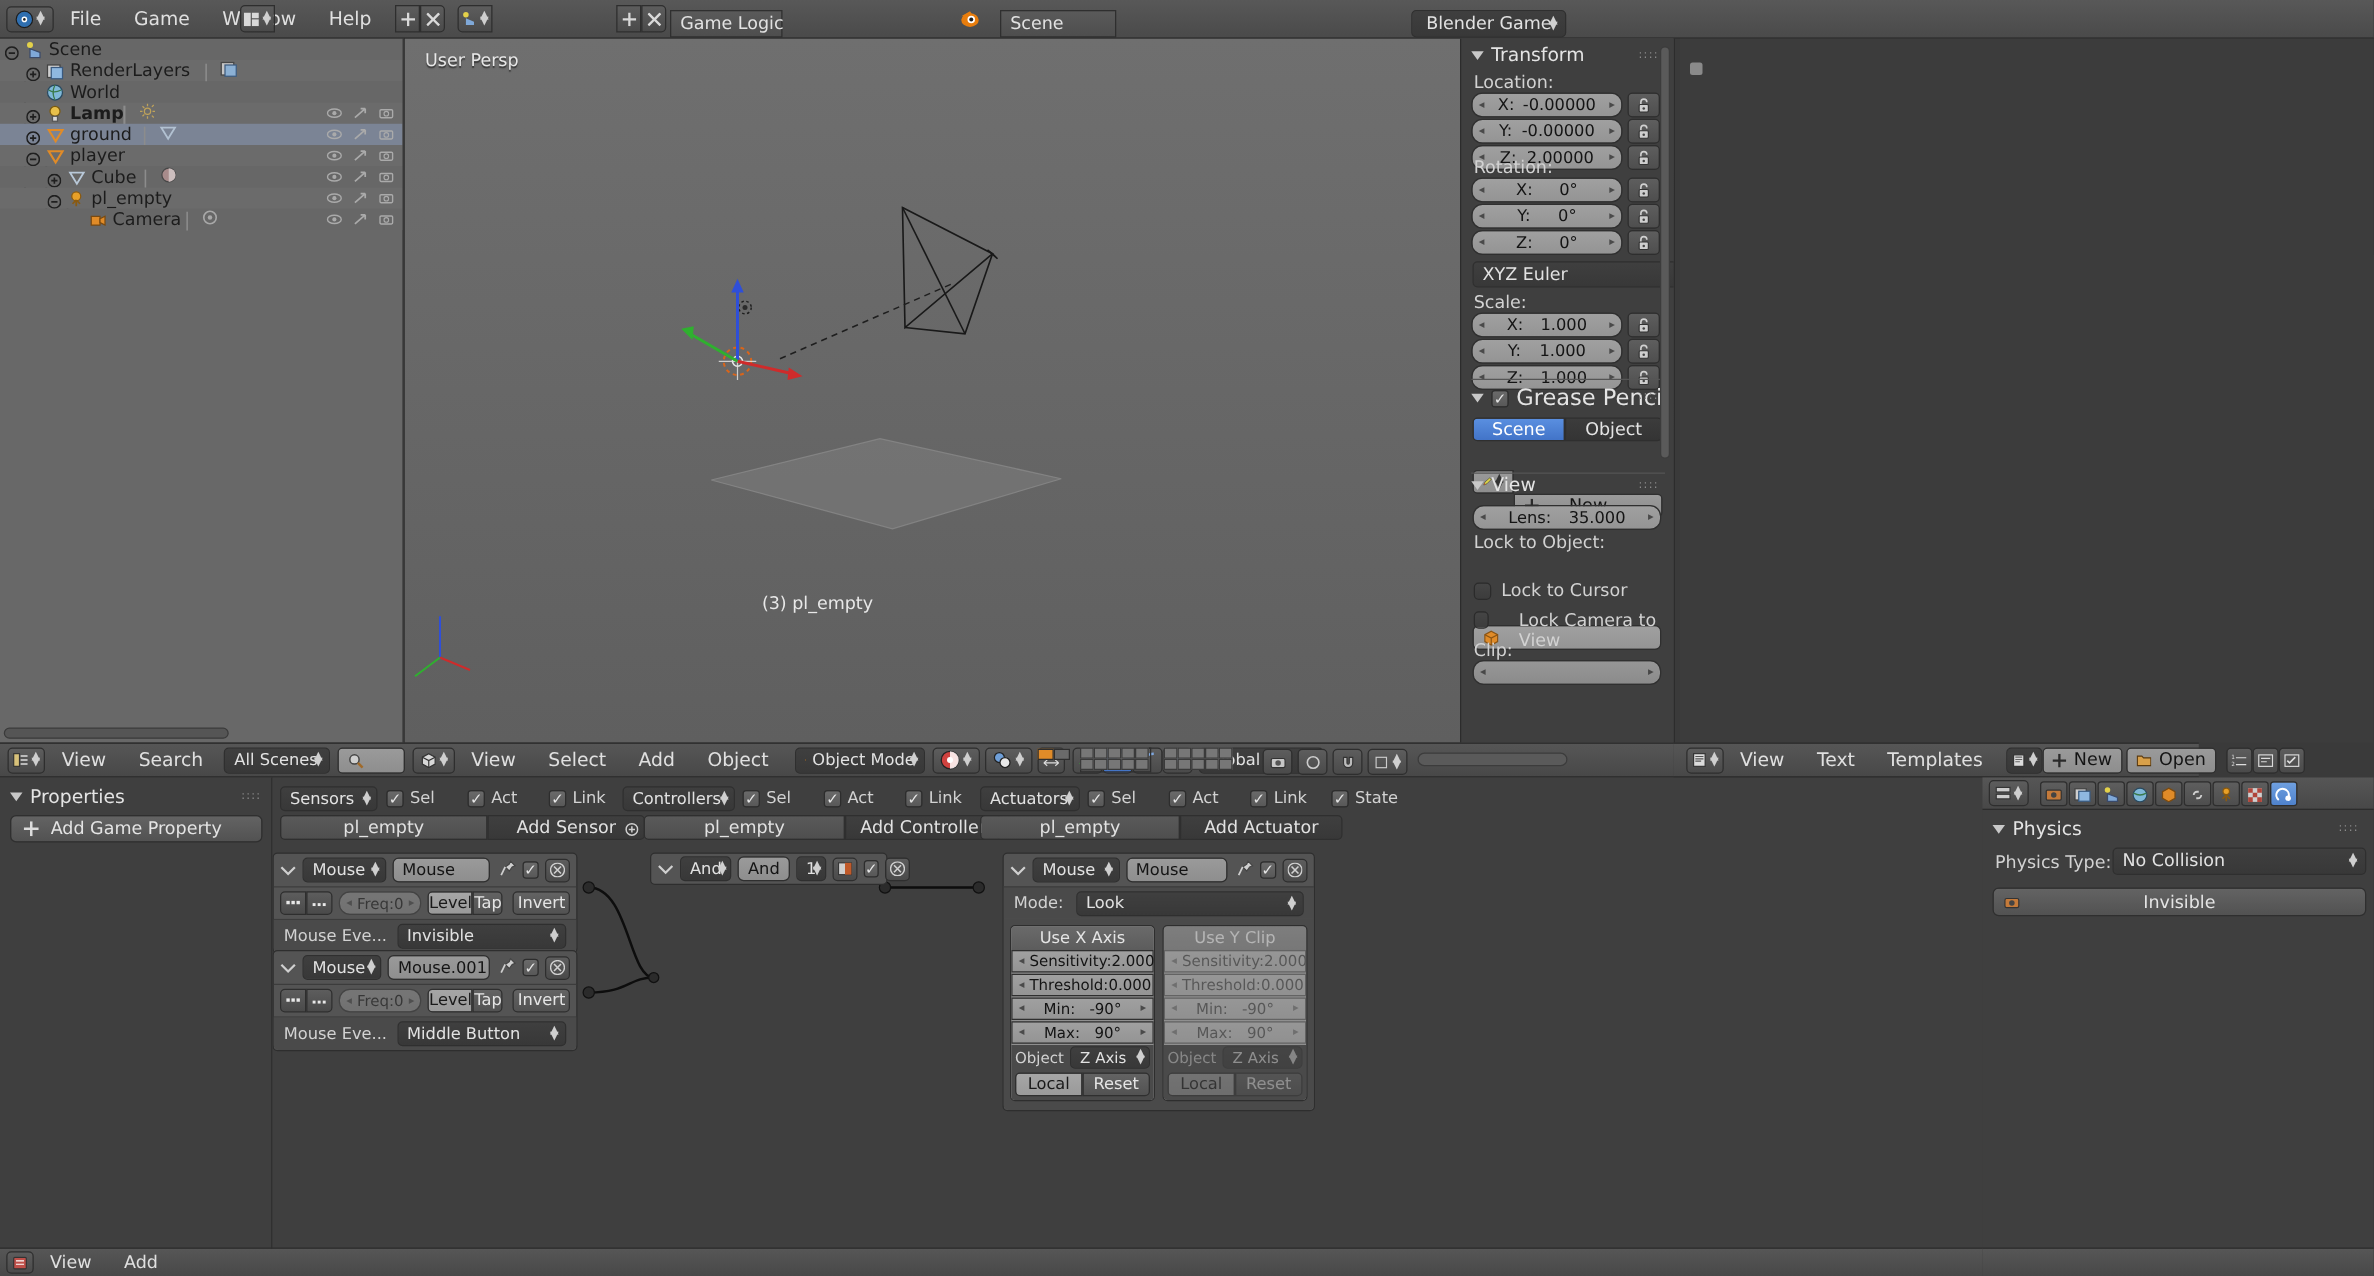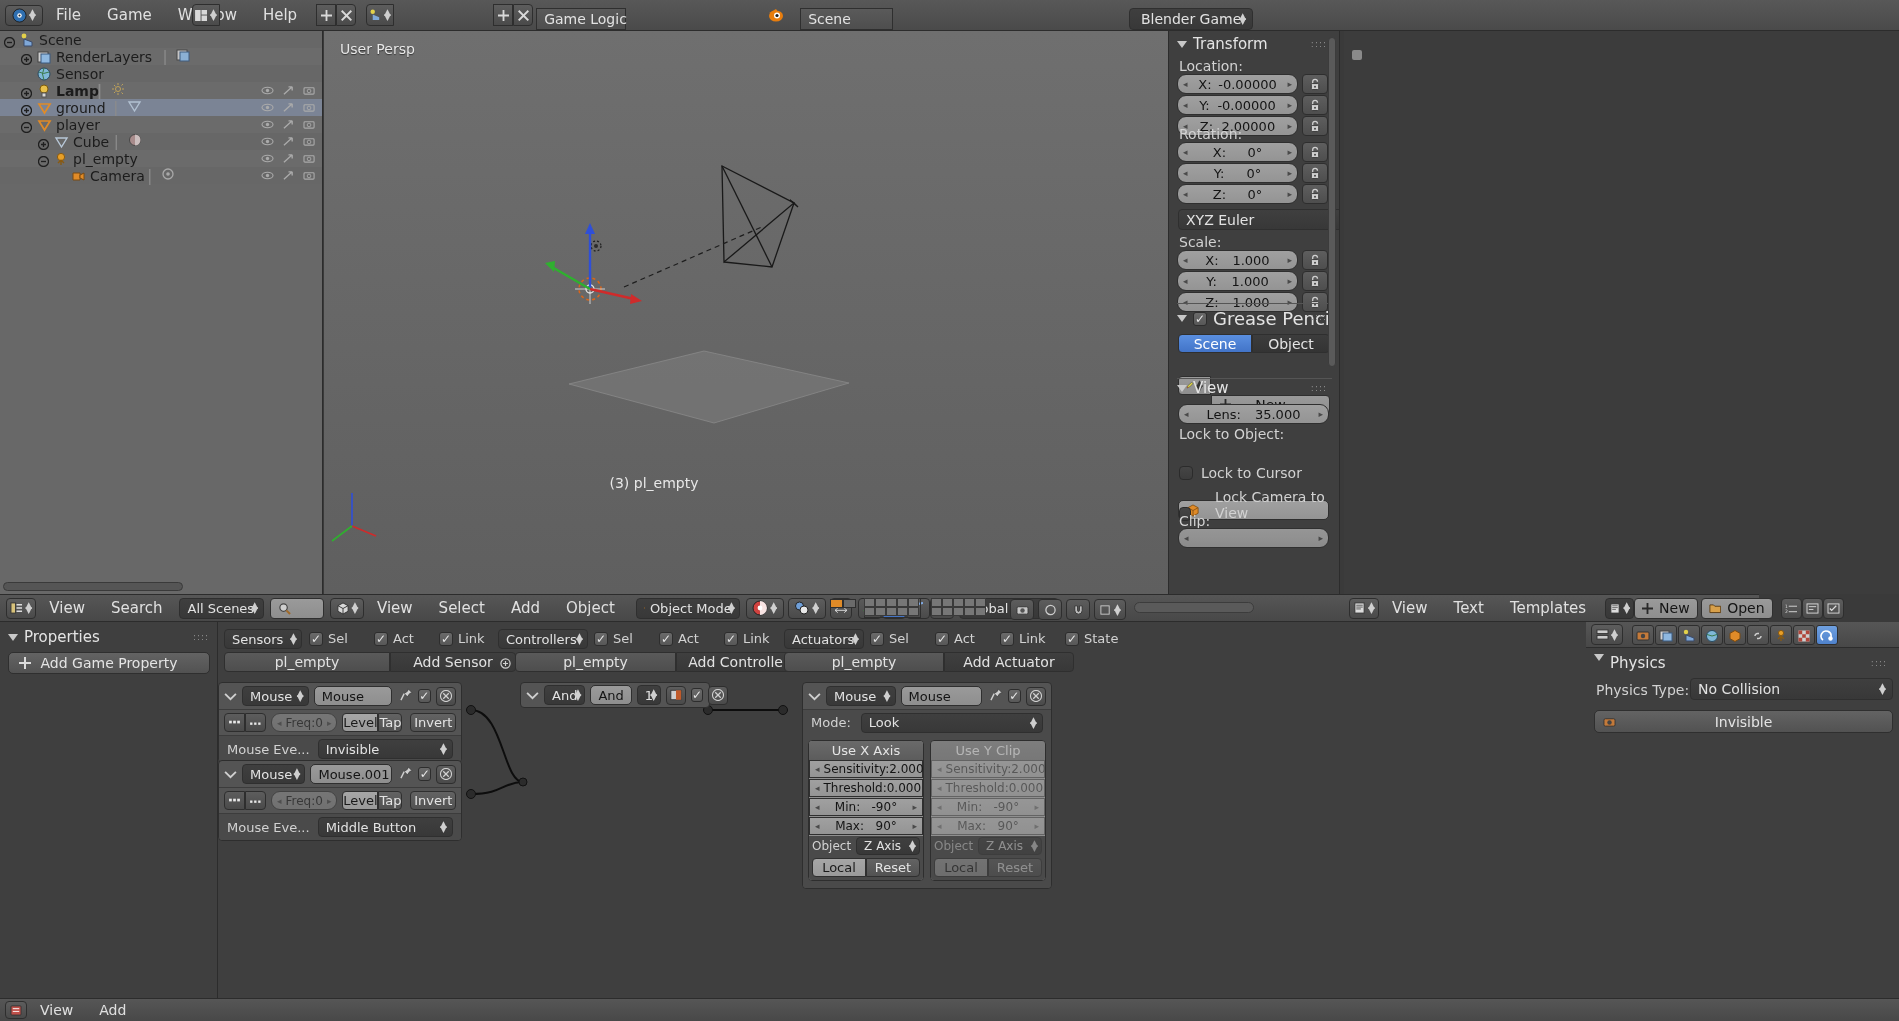--- a/index.html
+++ b/index.html
@@ -185,21 +185,21 @@
               <rect x="1" y="2" width="10" height="10" fill="#cfcfcf" stroke="#444"></rect>
               <rect x="4" y="4" width="9" height="9" fill="#8fb8e0" stroke="#3a5a80"></rect>
             </svg></span>
         </span>
       </div>
       <div class="orow" style="position: relative; height: 17px; display: flex; align-items: center; background: rgb(103, 103, 103);">
         <span style="position:absolute;left:37px;top:2px;"><svg width="15" height="14" viewBox="0 0 15 14">
             <circle cx="7" cy="7" r="6" fill="#7fb8d8" stroke="#2a4a60"></circle>
             <path d="M2 5 q4 3 10 0 M7 1 q-3 6 0 12" stroke="#3a7a4a" fill="none"></path>
           </svg></span>
-        <span style="position:absolute;left:56px;font-size:14px;color:#1c1c1c;">Sensor</span>
+        <span style="position:absolute;left:56px;font-size:14px;color:#1c1c1c;">World</span>
         <span style="position:absolute;left:97px;display:flex;align-items:center;"></span>
       </div>
       <div class="orow" style="position: relative; height: 17px; display: flex; align-items: center; background: rgb(107, 107, 107); font-weight: bold;">
         <span style="position:absolute;left:21px;top:3px;"><svg width="11" height="11" viewBox="0 0 11 11">
             <circle cx="5.5" cy="5.5" r="5" fill="none" stroke="#1f1f1f" stroke-width="1.3"></circle>
             <path d="M3 5.5 h5 M5.5 3 v5" stroke="#1f1f1f" stroke-width="1.3"></path>
           </svg></span>
         <span style="position:absolute;left:37px;top:2px;"><svg width="15" height="14" viewBox="0 0 15 14">
             <circle cx="7" cy="5" r="4" fill="#e8c04a" stroke="#7a5a10"></circle>
             <rect x="5" y="9" width="4" height="4" fill="#d8d8d8" stroke="#555"></rect>
@@ -604,21 +604,21 @@
     <svg width="14" height="13" viewBox="0 0 15 14">
         <path d="M7.5 1 L13 4 L13 10 L7.5 13 L2 10 L2 4 Z" fill="#e08b28" stroke="#8a5414"></path>
         <path d="M2 4 L7.5 7 L13 4 M7.5 7 L7.5 13" stroke="#8a5414" fill="none"></path>
       </svg>
   </div>
 
   <div class="abs" style="left:10px;top:434px;display:flex;align-items:center;gap:8px;">
     <span class="rad"></span>
     <span style="font-size:14px;">Lock to Cursor</span>
   </div>
-  <div class="abs" style="left:10px;top:458px;display:flex;align-items:flex-end;gap:24px;">
+  <div class="abs" style="left:10px;top:458px;display:flex;align-items:flex-start;gap:24px;">
     <span class="rad"></span>
     <span style="font-size:14px;">Lock Camera to View</span>
   </div>
   <div class="abs" style="left:10px;top:482px;font-size:14px;">Clip:</div>
   <div class="abs num arrL arrR" style="left:9px;top:497px;width:151px;opacity:.9;">
     <span class="lbl"></span>
       <span class="val"></span>
   </div>
 
   <div class="abs" style="right:3px;top:6px;width:8px;height:330px;background:#5a5a5a;border-radius:4px;border:1px solid #3c3c3c;"></div>
@@ -1315,21 +1315,21 @@
       </div>
       <div style="width: 22px; height: 20px; display: flex; align-items: center; justify-content: center; border: 1px solid rgb(46, 46, 46); border-radius: 3px; background: linear-gradient(rgb(111, 160, 224), rgb(79, 130, 204));">
         <svg width="14" height="13" viewBox="0 0 14 13">
           <path d="M3 11 a5 5 0 1 1 8 -3" stroke="#ffffff" stroke-width="1.6" fill="none"></path>
           <circle cx="10.5" cy="9.5" r="2.2" fill="#fff"></circle>
         </svg>
       </div>
     </div>
 </div>
 <div class="abs" style="left:1586px;top:648px;width:313px;height:373px;background:#3f3f3f;">
-  <div class="abs" style="left:8px;top:6px;display:flex;gap:6px;">
+  <div class="abs" style="left:8px;top:6px;display:flex;align-items:center;gap:6px;">
     <span class="tri"></span>
     <span style="font-size:15px;color:#e4e4e4;">Physics</span>
   </div>
   <span class="abs grip" style="right:12px;top:10px;">::::</span>
 
   <div class="abs" style="left:10px;top:34px;font-size:14px;">Physics Type:</div>
   <div class="abs field dark" style="left:104px;top:30px;width:203px;height:22px;">
     <span>No Collision</span>
     <span class="spin abs" style="right:6px;">
         <span>▲</span>

